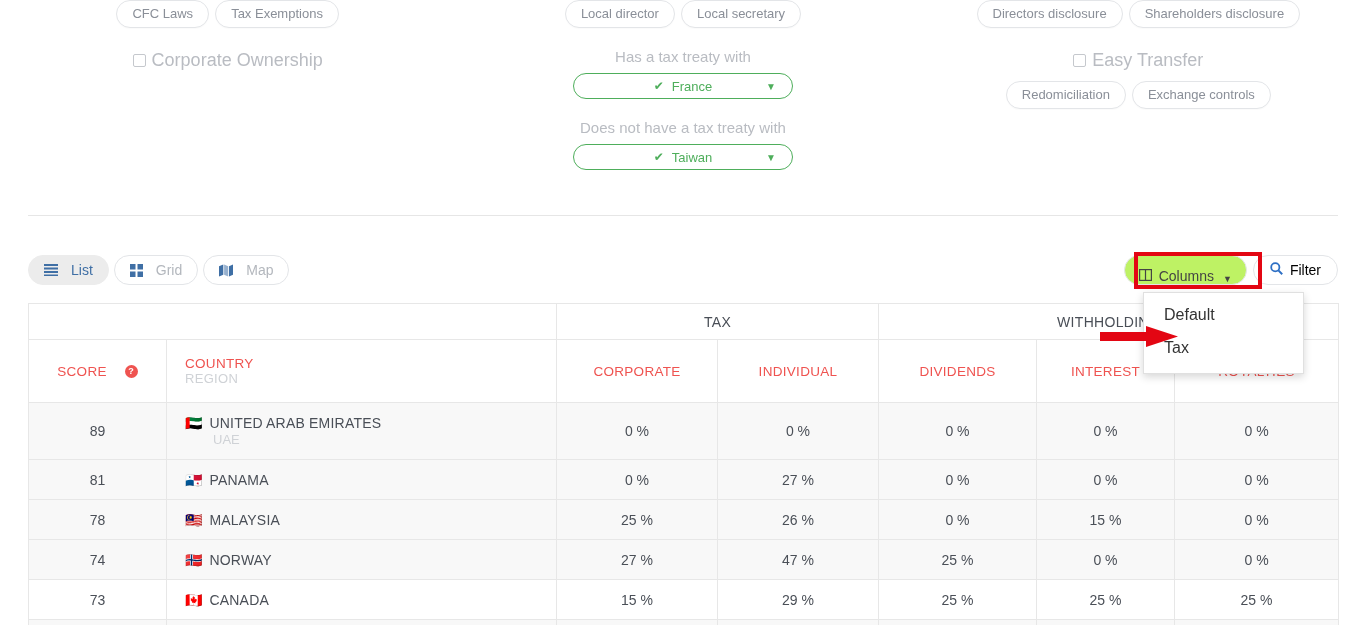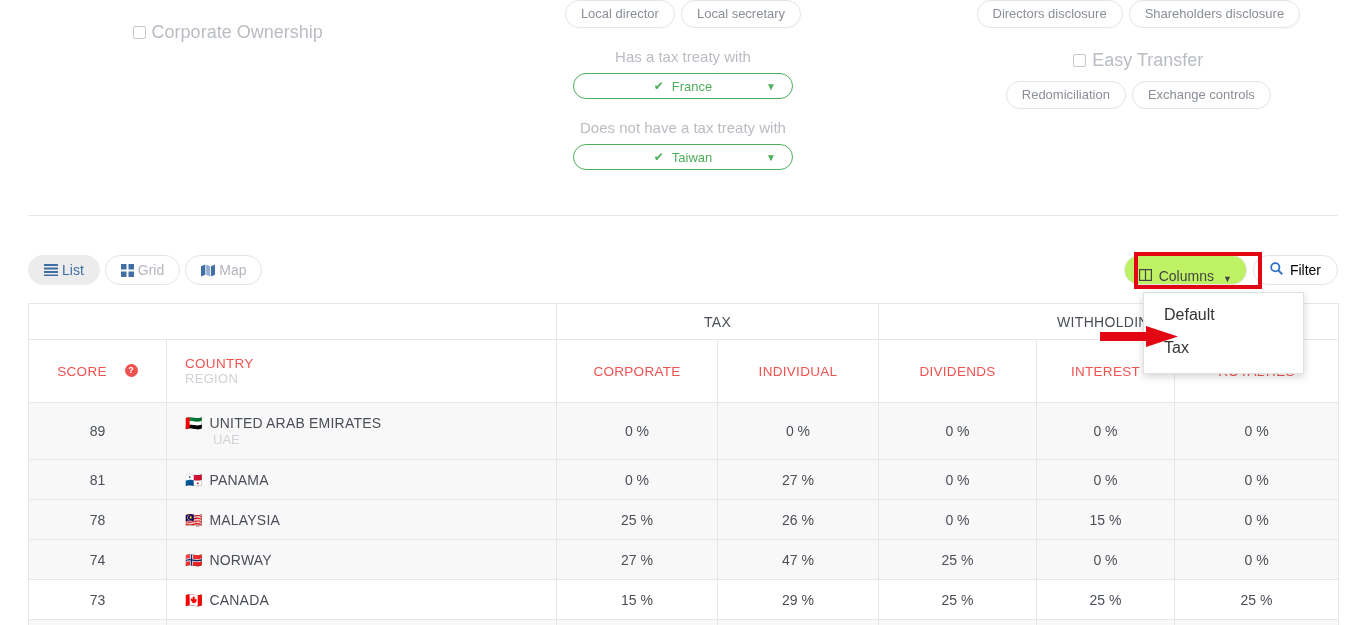--- a/index.html
+++ b/index.html
@@ -90,21 +90,21 @@
     left: 28px; right: 28px;
     top: 255px;
     height: 32px;
   }
   .view-toggle { position: absolute; left: 0; top: 0; display: flex; gap: 5px; }
   .vbtn {
     height: 30px;
     border-radius: 16px;
     border: 1px solid #e3e5e8;
     background: #fff;
-    display: flex; align-items: center; gap: 4px;
+    display: flex; align-items: center; gap: 13px;
     padding: 0 15px;
     font-size: 14px;
     color: #b3b7bd;
     cursor: pointer;
     box-sizing: border-box;
   }
   .vbtn.active { background: #ececec; border-color: #ececec; color: #3f6fa5; }
   .vbtn svg { display: block; }
 
   .right-tools { position: absolute; right: 0; top: 0; display: flex; gap: 6px; }
@@ -194,21 +194,21 @@
     height: 62px;
     font-size: 13.5px;
     font-weight: normal;
     color: #ef5350;
     text-align: center;
     letter-spacing: .3px;
     background: #fff;
     vertical-align: middle;
   }
   .col-th.left { text-align: left; padding-left: 18px; }
-  .score-th-inner { display: flex; justify-content: center; gap: 18px; }
+  .score-th-inner { display: flex; align-items: center; justify-content: center; gap: 18px; }
   .qmark {
     width: 13px; height: 13px; border-radius: 50%;
     background: #ef5350; color: #fff;
     font-size: 9px; font-weight: bold;
     display: inline-flex; align-items: center; justify-content: center;
     line-height: 1;
   }
   .sub-region { color: #cfd2d6; font-size: 13px; letter-spacing: .3px; }
   .c-name { display: block; }
 
@@ -223,20 +223,24 @@
   tr.tall td { height: 56px; }
 </style>
 </head>
 <body>
 
 <div class="page">
 
   <div class="filters">
 
     <div class="fcol">
+      <div class="chip-row">
+        <button class="chip">CFC Laws</button>
+        <button class="chip">Tax Exemptions</button>
+      </div>
       <div class="grp-label">
         <span class="cbox"></span>
         <span>Corporate Ownership</span>
       </div>
     </div>
 
     <div class="fcol">
       <div class="chip-row">
         <button class="chip">Local director</button>
         <button class="chip">Local secretary</button>

